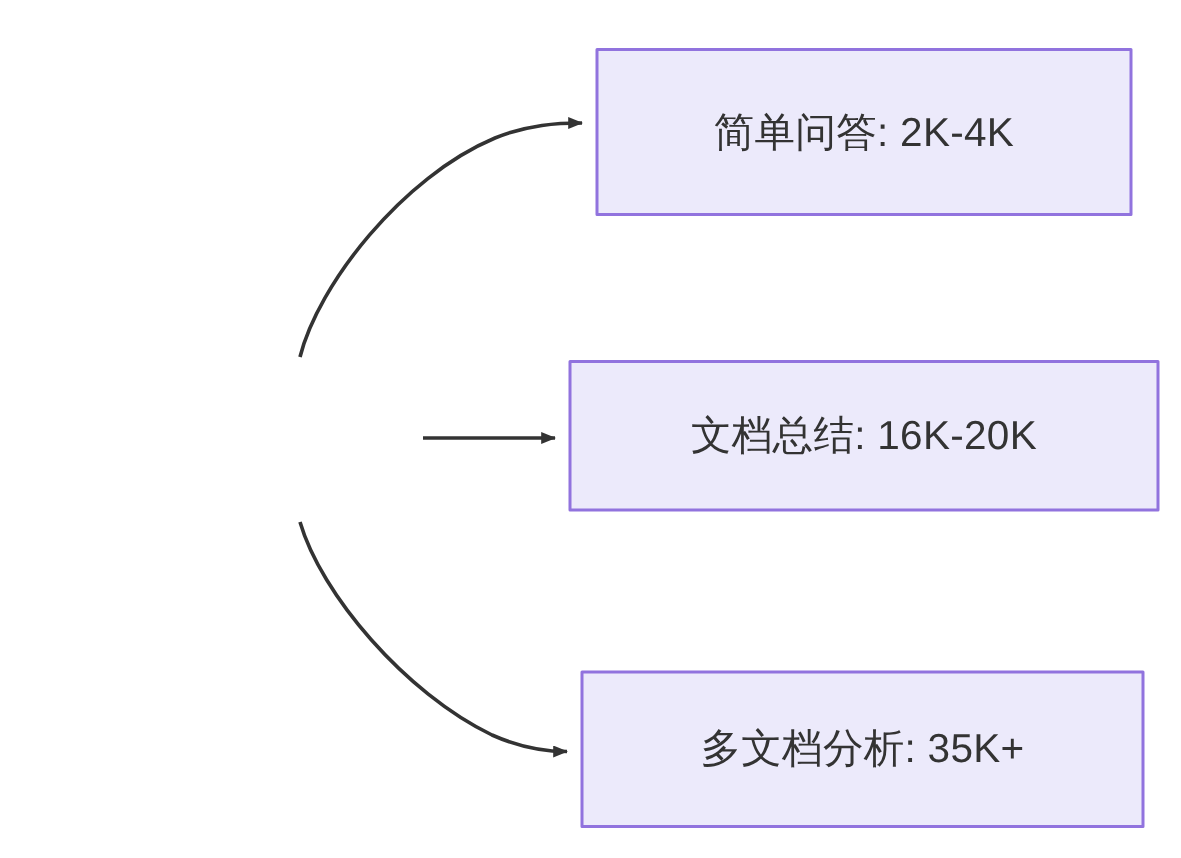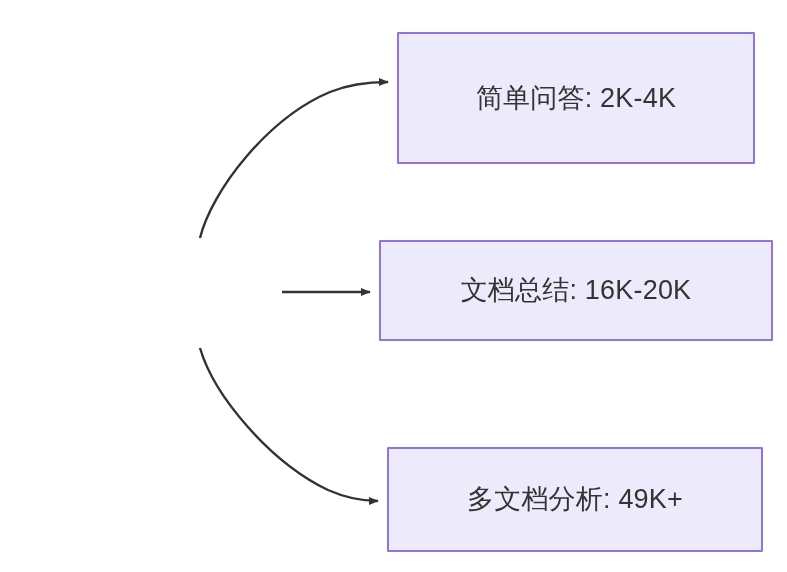--- a/index.html
+++ b/index.html
@@ -39,21 +39,21 @@
   .node-label {
     color: #333333;
     font-size: 27px;
     line-height: 1.2;
     letter-spacing: 0.2px;
     white-space: nowrap;
     text-align: center;
   }
   
   #node-source      { left: 31px;  top: 238px; width: 251px; height: 110px; }
-  #node-simple-qa   { left: 397px; top: 32px;  width: 358px; height: 132px; }
+  #node-simple-qa   { left: 397px; top: 32px;  width: 358px; height: 112px; }
   #node-doc-summary { left: 379px; top: 240px; width: 394px; height: 101px; }
   #node-multi-doc   { left: 387px; top: 447px; width: 376px; height: 105px; }
 </style>
 </head>
 <body>
 
 <div id="canvas">
 
   <svg id="edge-layer" viewBox="0 0 787 572" width="787" height="572">
     <defs>
@@ -72,16 +72,16 @@
 
   <div class="node" id="node-simple-qa">
     <span class="node-label">简单问答: 2K-4K</span>
   </div>
 
   <div class="node" id="node-doc-summary">
     <span class="node-label">文档总结: 16K-20K</span>
   </div>
 
   <div class="node" id="node-multi-doc">
-    <span class="node-label">多文档分析: 49K+</span>
+    <span class="node-label">多文档分析: 35K+</span>
   </div>
 
 </div>
 
 </body></html>

